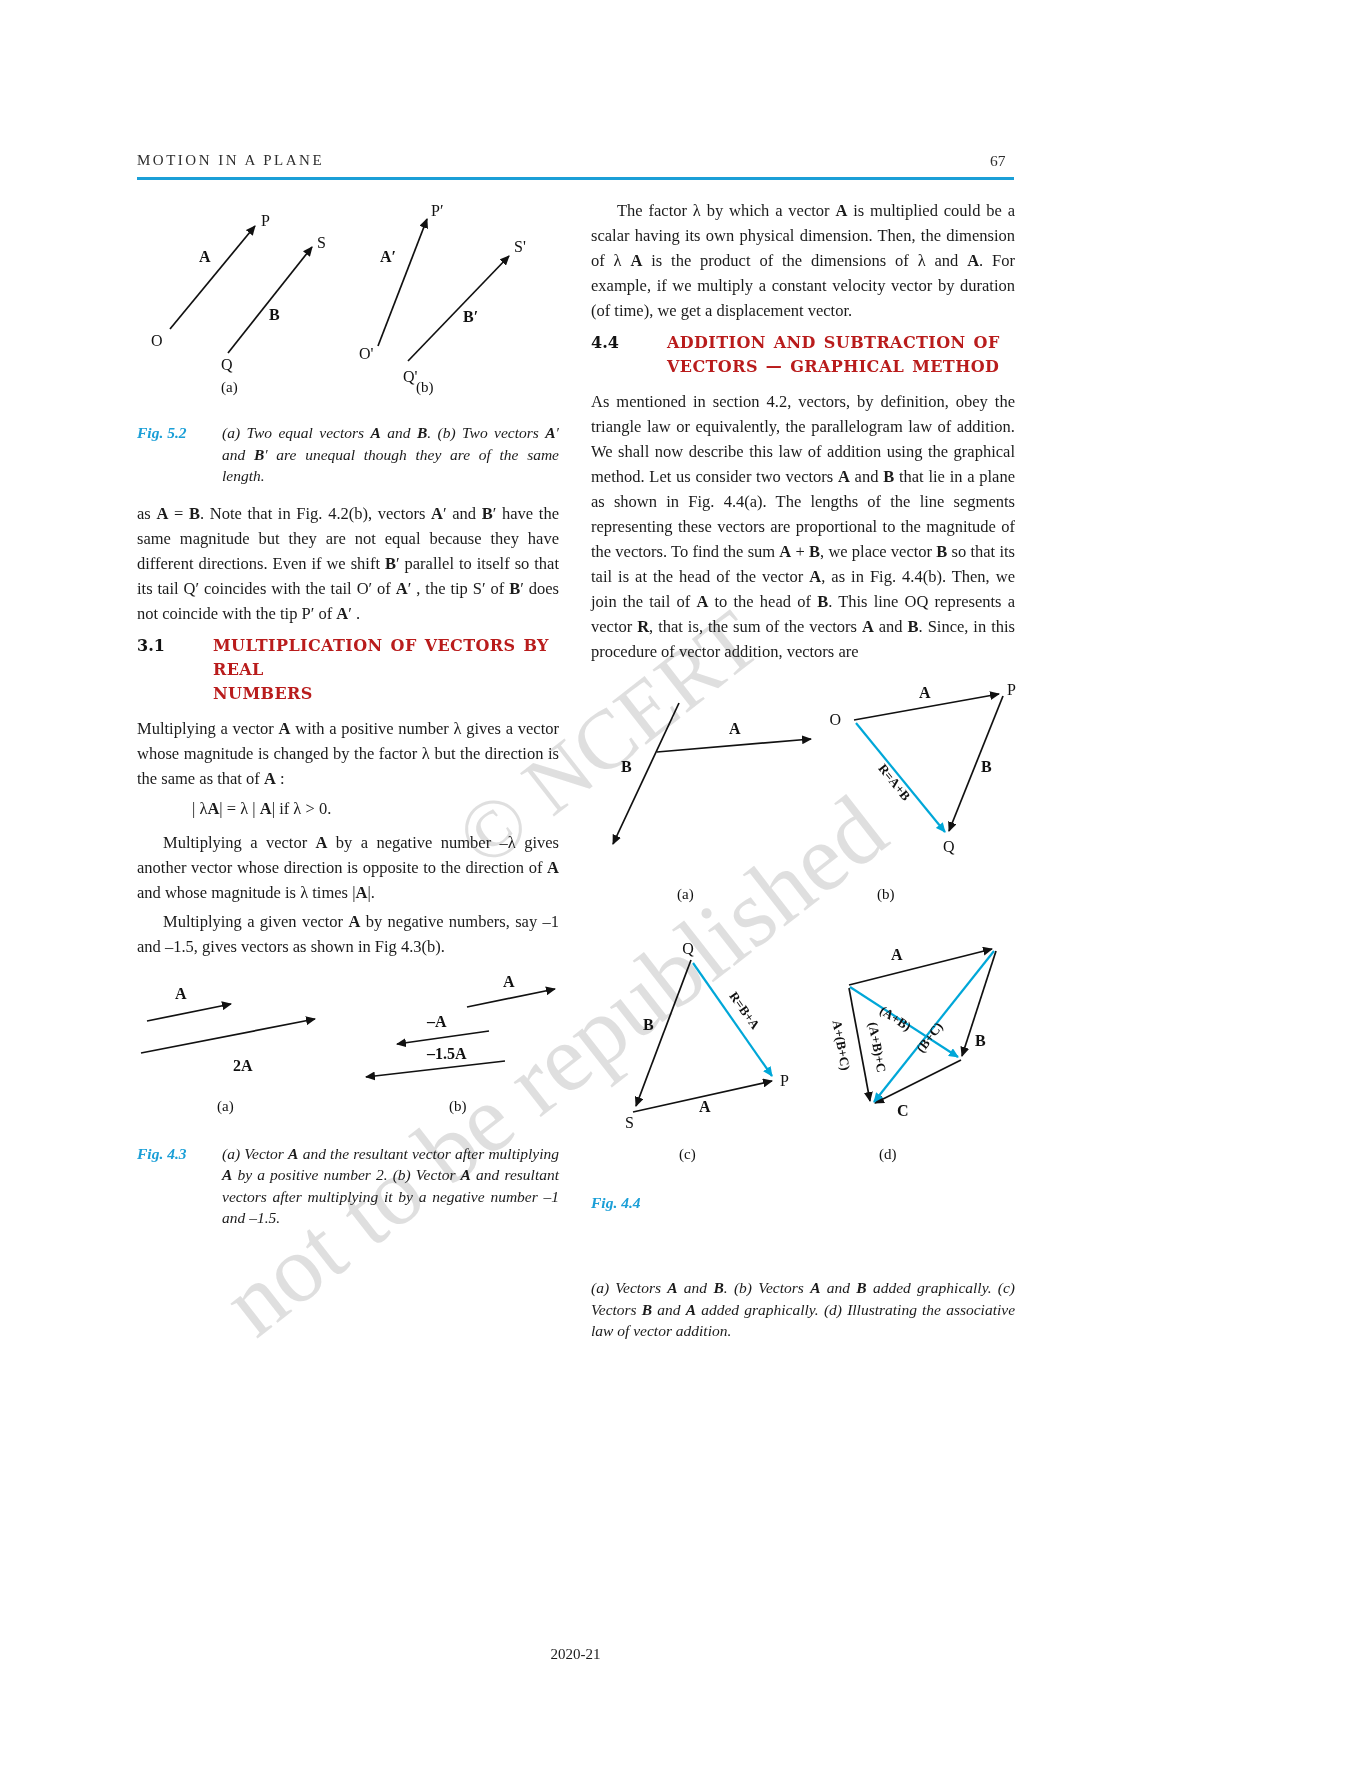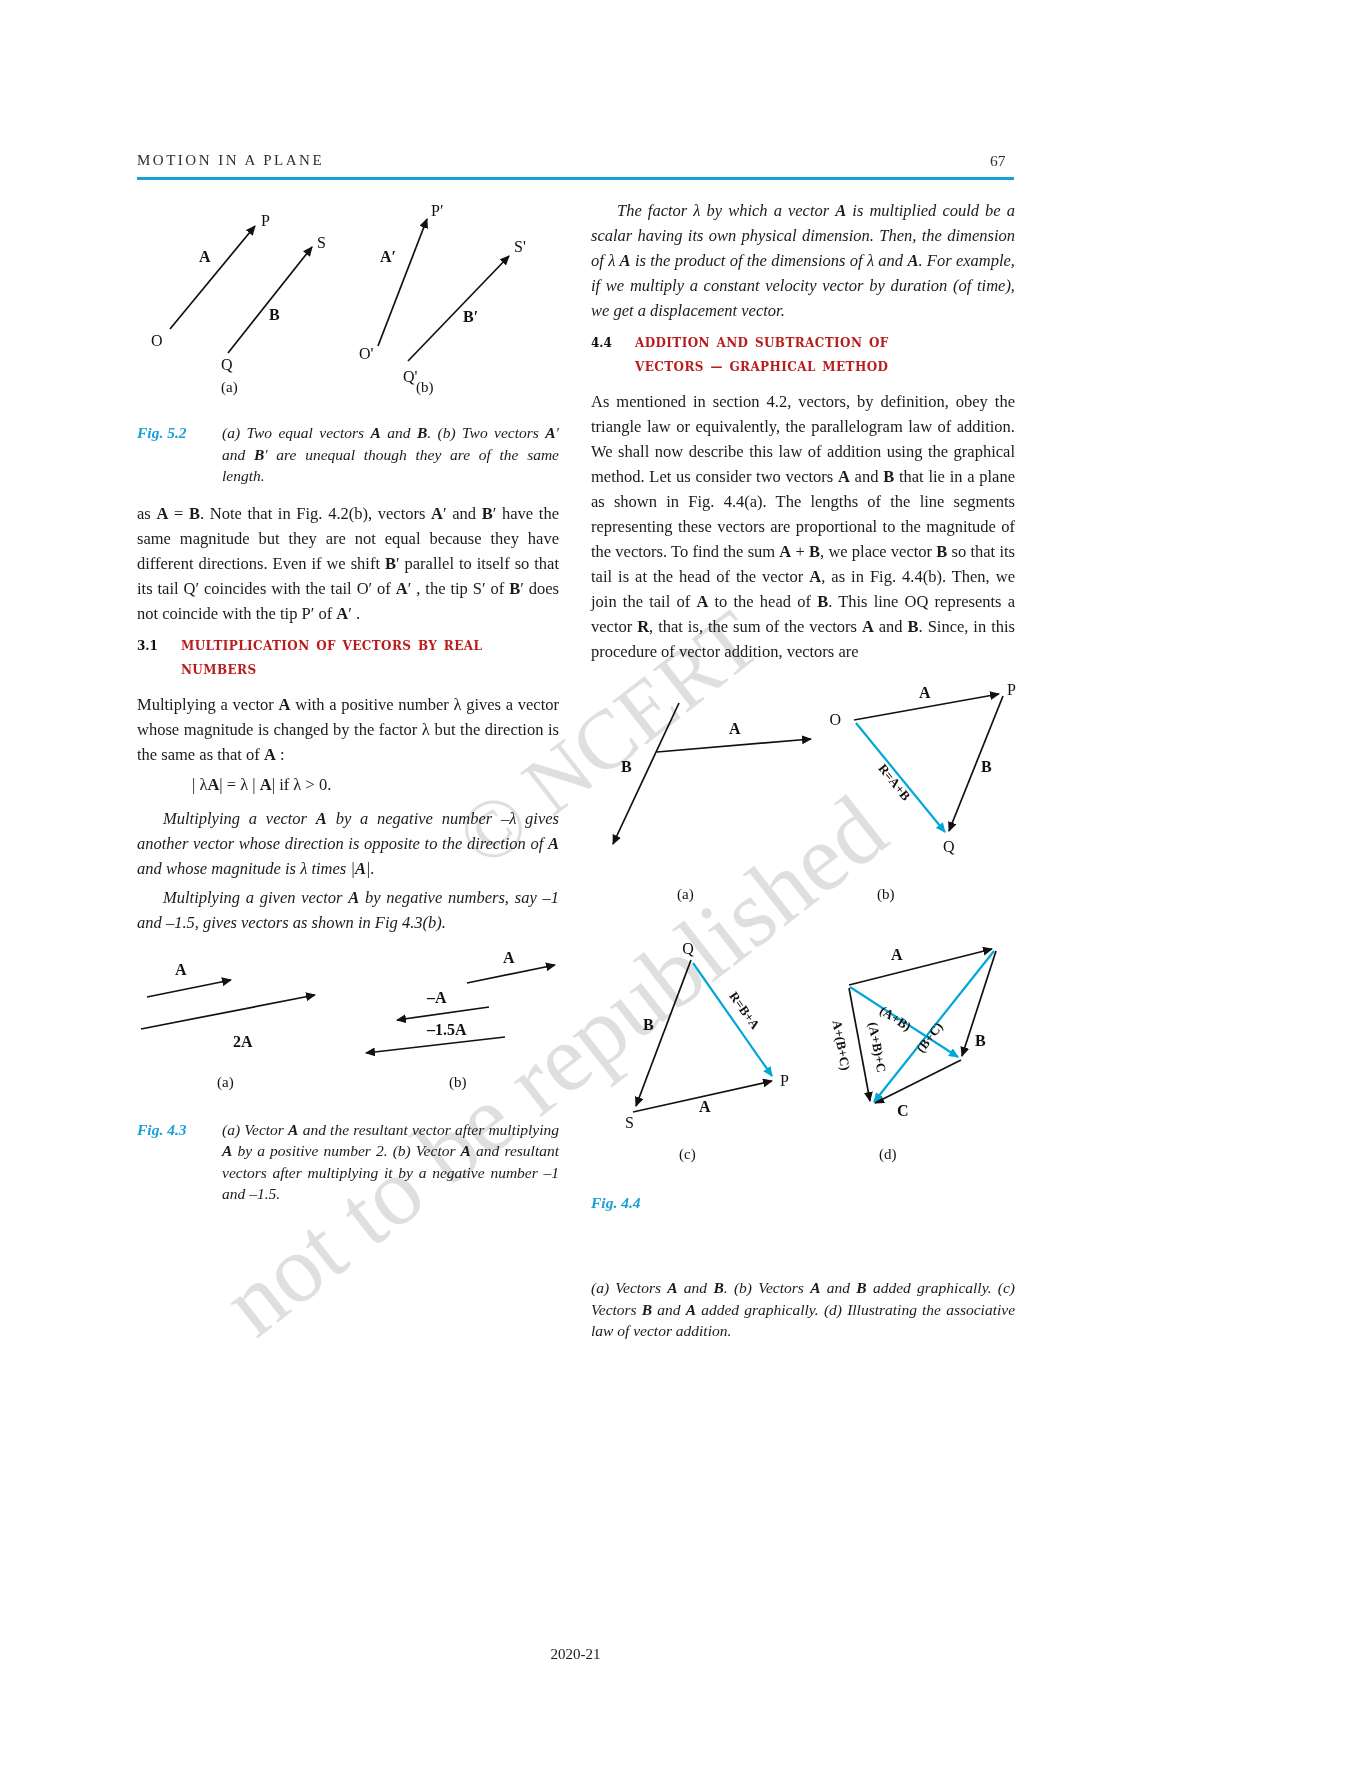--- a/index.html
+++ b/index.html
@@ -10,23 +10,23 @@
         transform:rotate(-38deg); z-index:1; font-family:"Liberation Serif", serif; }
   .wm1 { left:430px; top:690px; font-size:84px; }
   .wm2 { left:150px; top:1010px; font-size:96px; }
   .hdr-title { position:absolute; left:137px; top:152px; font-size:15px; letter-spacing:2.5px; color:#2e2e2e; z-index:2; }
   .hdr-num   { position:absolute; left:990px; top:152px; font-size:15.5px; color:#2e2e2e; z-index:2;font-family:Liberation Serif, serif; }
   .hdr-rule  { position:absolute; left:137px; top:177px; width:877px; height:2.5px; background:#1b9fd7; z-index:2; }
   .col { position:absolute; z-index:2; font-size:16.5px; line-height:25px; }
   .col-left  { left:137px; top:196px; width:422px; }
   .col-right { left:591px; top:198px; width:424px; }
   p.para { text-align:justify; margin-bottom:4px; }
-  .indent { text-indent:26px;font-style:italic; }
+  .indent { text-indent:26px; }
   .sec-head { display:flex; margin:8px 0 10px 0; font-family:"DejaVu Serif", serif;
-              font-weight:bold; font-size:12px; line-height:24px; }
+              font-weight:bold; font-size:16px; line-height:24px;gap:32px; }
   .sec-num { flex:0 0 44px; color:#111; }
   .sec-title { flex:1; color:#b91c1c; white-space:pre-line; letter-spacing:0.4px; word-spacing:2px; }
   .eq { margin:5px 0 9px 55px; }
   .fig-caption { display:flex; font-size:15.5px; line-height:21.5px; z-index:2; }
   .fig-label { flex:0 0 85px; color:#1b9fd7; font-weight:bold; font-style:italic; }
   .fig-text  { flex:1; font-style:italic; text-align:justify; }
   svg.fig { display:block; overflow:visible; }
   .svgt text { font-family:"Liberation Serif", serif; font-size:16px; fill:#111; }
   text.b  { font-weight:bold; }
   text.pl { font-size:15px; }

